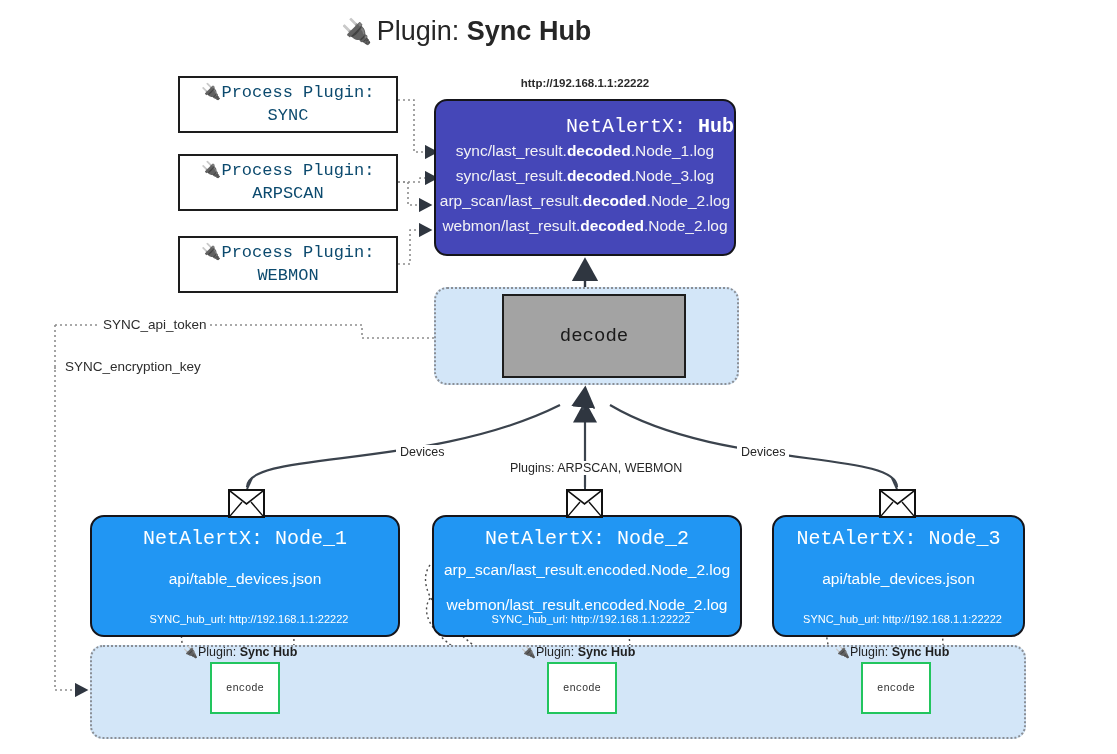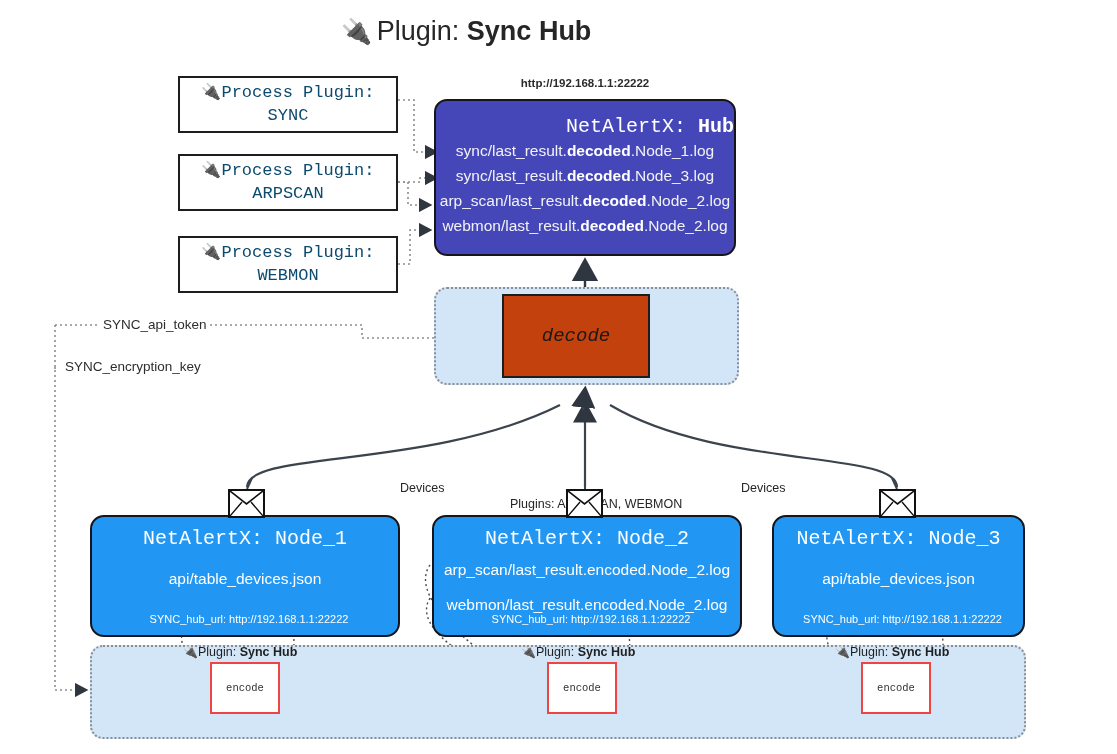--- a/index.html
+++ b/index.html
@@ -106,31 +106,30 @@
     left: 434px; top: 287px;
     width: 305px; height: 98px;
     box-sizing: border-box;
     background: #d3e6f8;
     border: 2px dotted #8a8f96;
     border-radius: 13px;
   }
   #decode-box {
     position: absolute;
     left: 502px; top: 294px;
-    width: 148px; height: 84px;
-    box-sizing: border-box;
-    background: #c2410c;
+    width: 184px; height: 84px;
+    box-sizing: border-box;
+    background: #a3a3a3;
     border: 2px solid #1d1d1d;
     font-family: "Liberation Mono", monospace;
     font-size: 19px;
     color: #1a1a1a;
     display: flex;
     align-items: center;
     justify-content: center;
-    font-style: italic;
   }
 
   
   .keylabel {
     position: absolute;
     font-size: 13.5px;
     color: #2d2d2d;
     background: #ffffff;
     padding: 0 3px;
     white-space: nowrap;
@@ -201,21 +200,21 @@
     background: #d3e6f8;
     border: 2px dotted #8a8f96;
     border-radius: 13px;
   }
   .enc-box {
     position: absolute;
     top: 662px;
     width: 70px; height: 52px;
     box-sizing: border-box;
     background: #ffffff;
-    border: 2px solid #ef4444;
+    border: 2px solid #22c55e;
     font-family: "Liberation Mono", monospace;
     font-size: 10.5px;
     color: #333333;
     display: flex;
     align-items: center;
     justify-content: center;
     z-index: 3;
   }
   #enc1 { left: 210px; }
   #enc2 { left: 547px; }
@@ -235,21 +234,20 @@
   #bl3 { left: 835px; }
 
   
   .edge-label {
     position: absolute;
     font-size: 12.5px;
     color: #262626;
     background: #ffffff;
     padding: 0 4px;
     white-space: nowrap;
-    margin-top: 36px;
   }
   #lbl-dev-left  { left: 396px; top: 445px; }
   #lbl-dev-right { left: 737px; top: 445px; }
   #lbl-plugins   { left: 506px; top: 461px; }
 </style>
 </head>
 <body>
 
 <div id="canvas">
 

